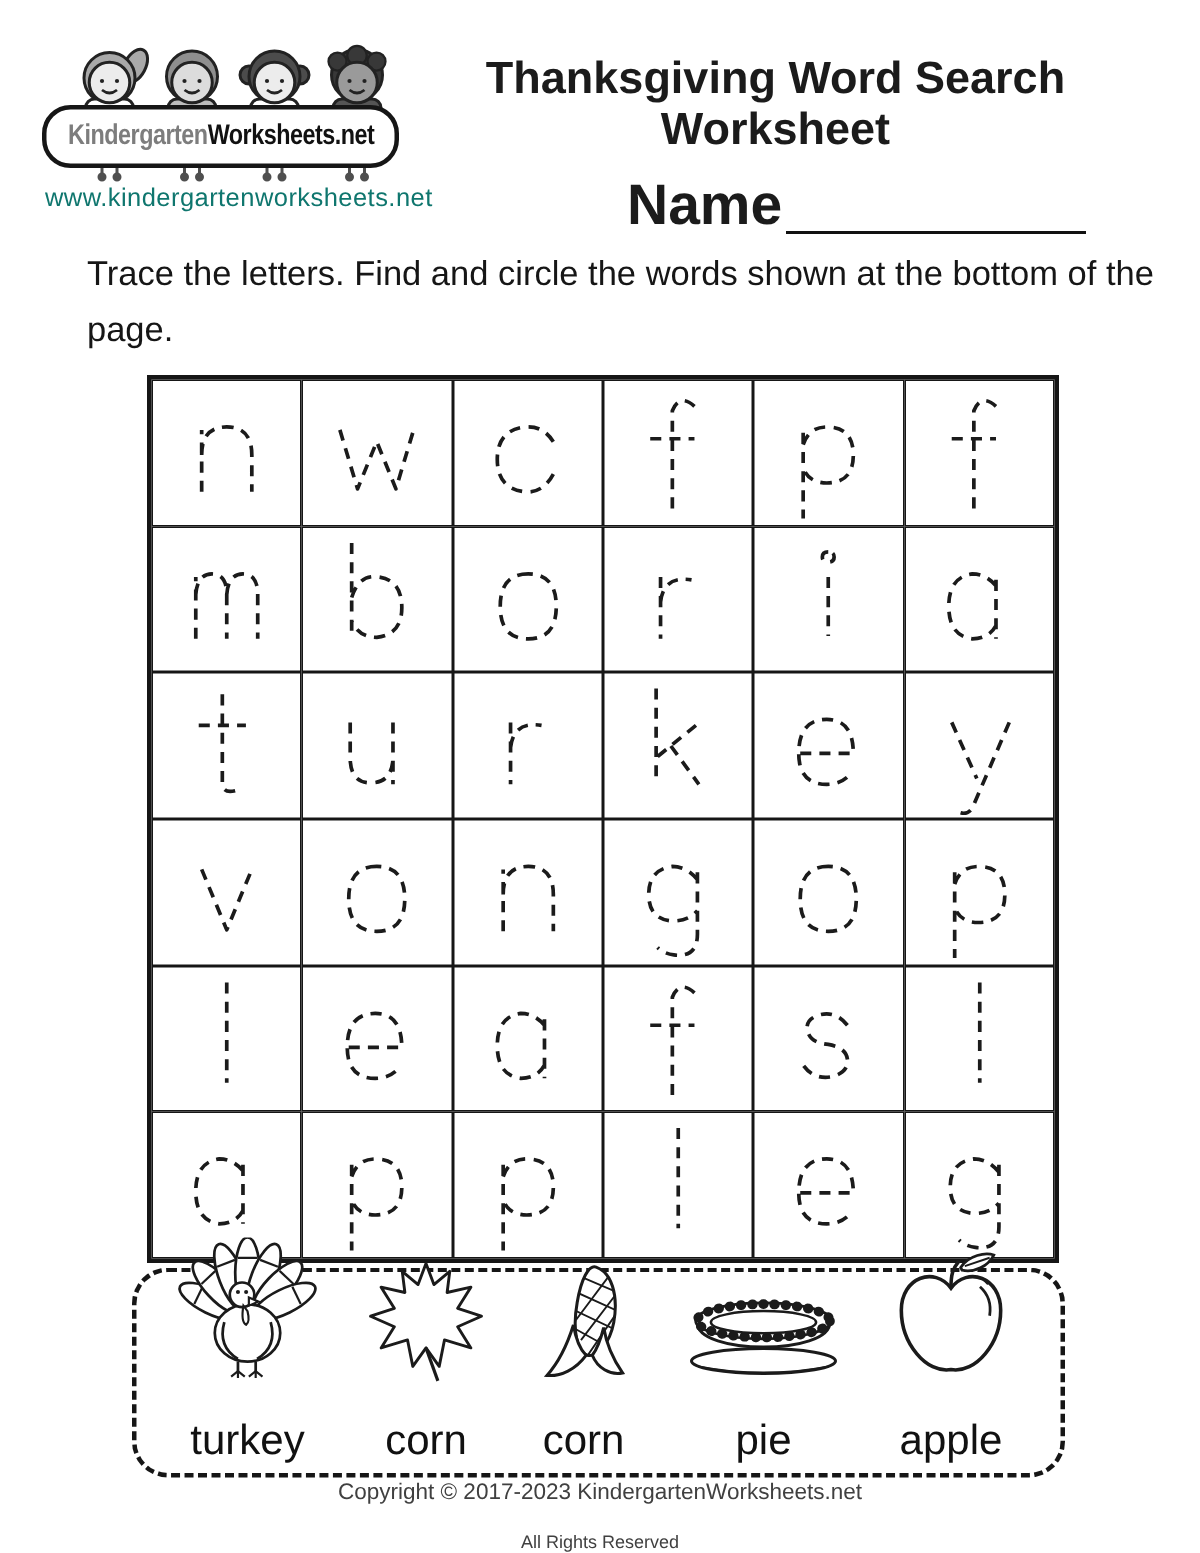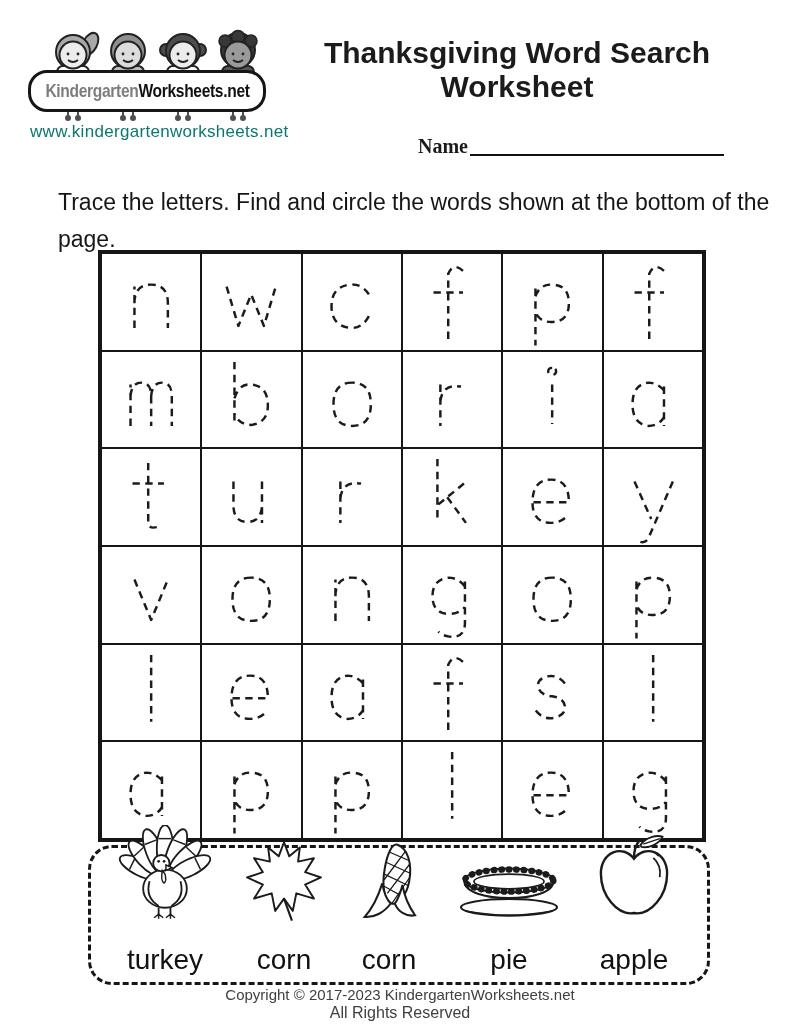--- a/index.html
+++ b/index.html
@@ -15,26 +15,26 @@
   .banner-text{white-space:nowrap;font-weight:bold;font-size:19px;letter-spacing:-0.4px;
           transform:scaleX(0.82);}
   .brand-gray{color:#7d7d7d;}
   .brand-black{color:#111;}
   .site-url{position:absolute;left:30px;top:122px;font-size:17px;color:#0f766e;letter-spacing:.3px;}
 
   
   .title{position:absolute;left:262px;top:36px;width:510px;text-align:center;
          font-size:30px;font-weight:bold;color:#1b1b1b;}
   .name-row{position:absolute;left:418px;top:116px;width:306px;display:flex;align-items:flex-end;height:40px;}
-  .name-label{font-size:20px;font-weight:bold;line-height:1;font-family:Liberation Serif, serif;}
+  .name-label{font-size:38px;font-weight:bold;line-height:1;}
   .name-line{flex:1;border-bottom:2.5px solid #111;height:34px;margin-left:2px;}
 
   
   .instructions{position:absolute;left:58px;top:164px;width:716px;
-                font-size:23px;line-height:37px;color:#161616;margin-top:20px;}
+                font-size:23px;line-height:37px;color:#161616;}
 
   
   .letter-grid{position:absolute;left:98px;top:250px;width:602px;height:586px;
                display:grid;grid-template-columns:repeat(6,1fr);grid-template-rows:repeat(6,1fr);
                border:3px solid #161616;background:#fff;}
   .cell{border:1.5px solid #161616;overflow:hidden;}
   .cell svg{width:100%;height:100%;display:block;}
   .trace{fill:none;stroke:#1b1b1b;stroke-width:2.5;stroke-dasharray:7.5 5.5;stroke-linejoin:round;}
 
   
@@ -44,21 +44,21 @@
              padding:6px 26px 6px 18px;background:#fff;}
   .bank-item{display:flex;flex-direction:column;align-items:center;justify-content:flex-end;}
   .bank-label{font-size:28px;color:#111;line-height:1.1;margin-top:20px;}
   .bank-item .pic{display:block;}
   .ink{stroke:#1b1b1b;fill:#fff;}
   .inkline{stroke:#1b1b1b;fill:none;}
 
   
   .footer{position:absolute;left:0;top:986px;width:800px;text-align:center;color:#404040;}
   .footer .l1{font-size:15px;}
-  .footer .l2{font-size:16px;margin-top:1px;}
+  .footer .l2{font-size:12px;margin-top:18px;}
 </style>
 </head>
 <body>
 
 <div class="page">
 
   <div class="logo">
     <svg width="242" height="108" viewBox="0 0 242 108">
 
       <g>

